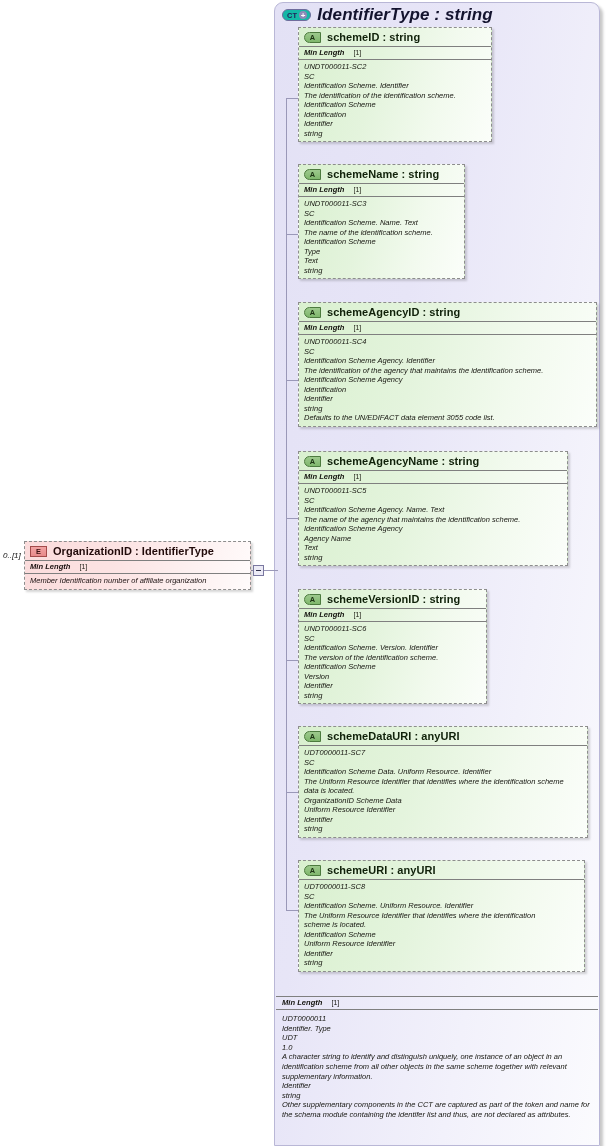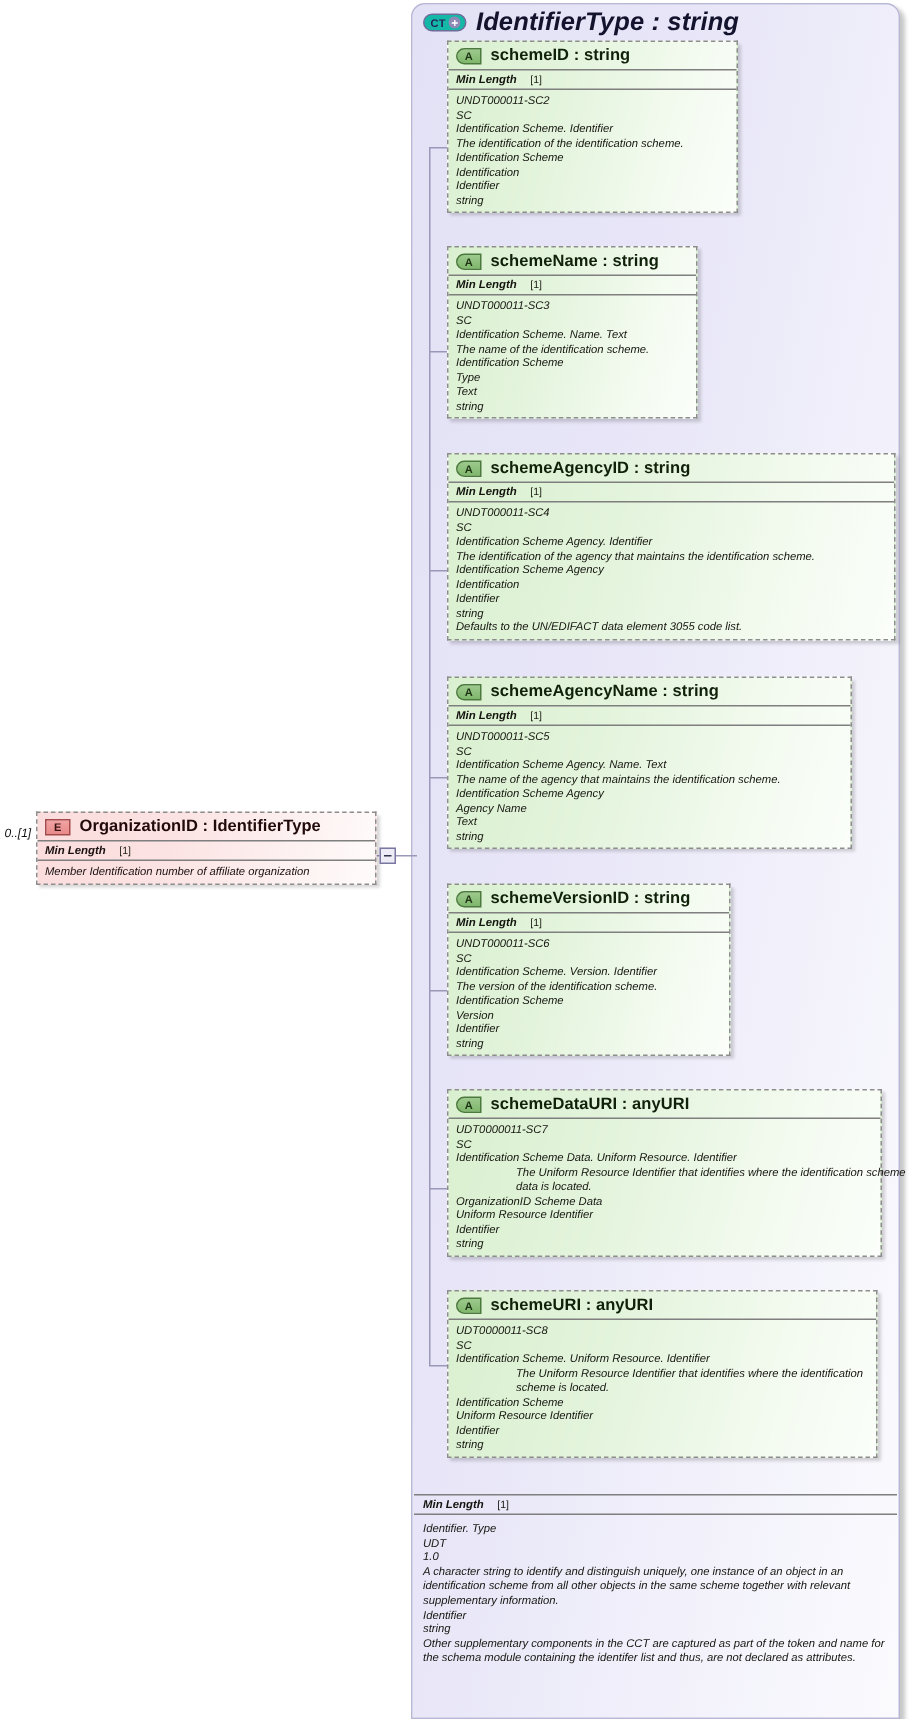--- a/index.html
+++ b/index.html
@@ -66,21 +66,21 @@
   .attr-name{font-size:11px;font-weight:bold;color:#10210a;letter-spacing:.05px;}
   .facet{
     border-top:1px solid #7f7f7f;border-bottom:1px solid #7f7f7f;
     padding:1px 5px 2px 5px;font-style:italic;font-size:7.6px;color:#14140f;
     display:flex;align-items:baseline;gap:9px;
   }
   .facet .fname{font-weight:bold;font-style:italic;}
   .facet .fval{font-style:normal;font-size:7px;color:#1b1b12;}
   .doc{padding:2px 5px 3px 5px;font-style:italic;font-size:7.5px;line-height:9.55px;color:#15150f;}
   .doc div{white-space:nowrap;}
-  .doc div.wrap{white-space:normal;margin-left:40px;}
+  .doc div.wrap{white-space:normal;}
 
   
   #type-facet{
     position:absolute;left:276px;top:996px;width:322px;
     border-top:1px solid #7f7f7f;border-bottom:1px solid #7f7f7f;
     padding:1px 6px 2px 6px;box-sizing:border-box;
     font-style:italic;font-size:7.6px;color:#14140f;
     display:flex;align-items:baseline;gap:9px;z-index:5;
   }
   #type-facet .fname{font-weight:bold;}
@@ -278,20 +278,21 @@
     <div>Identifier</div>
     <div>string</div>
   </div>
 </div>
 
 <div id="type-facet">
   <span class="fname">Min Length</span>
   <span class="fval">[1]</span>
 </div>
 <div id="type-doc">
+  <div>UDT0000011</div>
   <div>Identifier. Type</div>
   <div>UDT</div>
   <div>1.0</div>
   <div style="width:308px;">A character string to identify and distinguish uniquely, one instance of an object in an identification scheme from all other objects in the same scheme together with relevant supplementary information.</div>
   <div>Identifier</div>
   <div>string</div>
   <div style="width:308px;font-style:italic;">Other supplementary components in the CCT are captured as part of the token and name for the schema module containing the identifer list and thus, are not declared as attributes.</div>
 </div>
 
 <div id="card">0..[1]</div>

